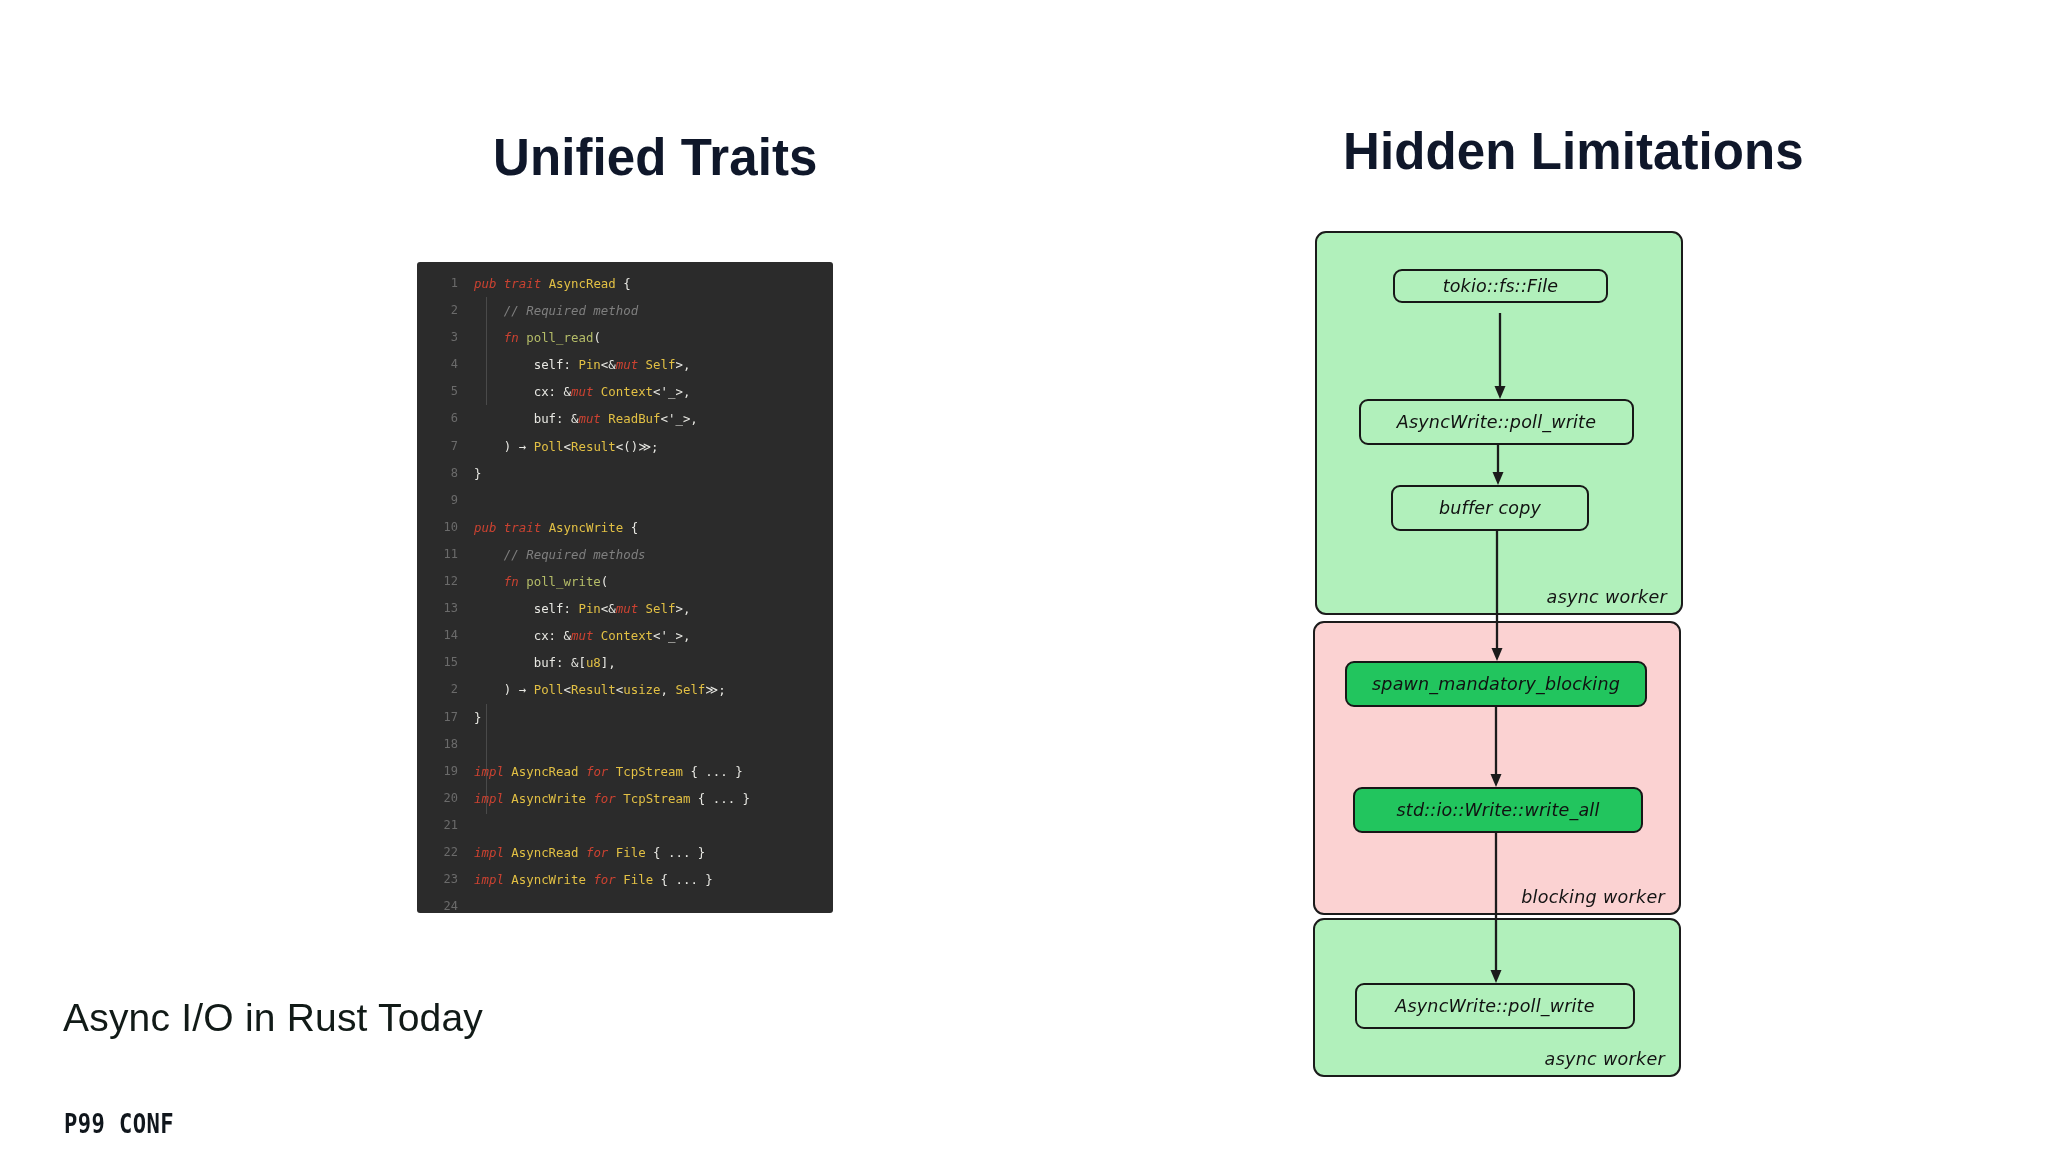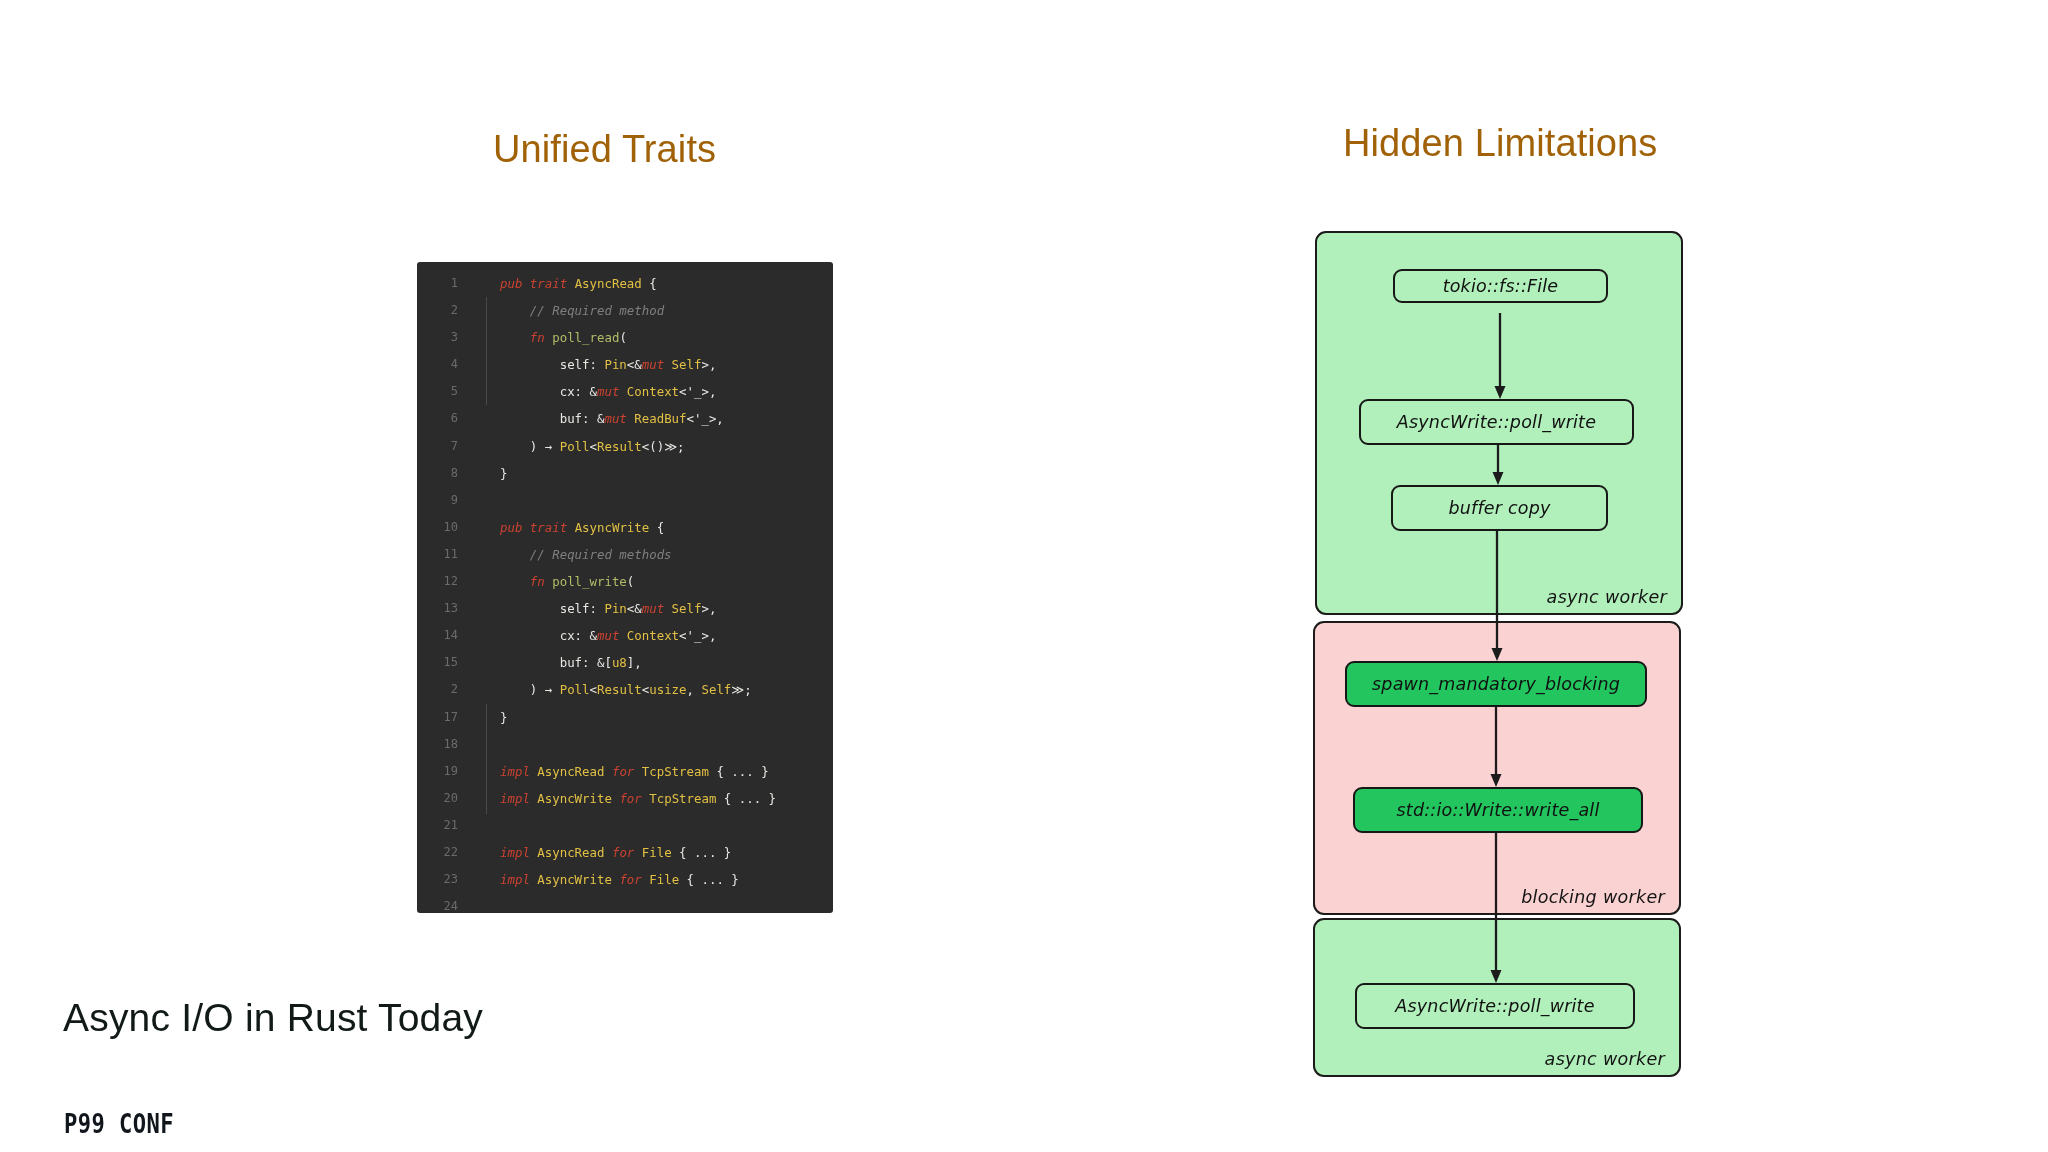--- a/index.html
+++ b/index.html
@@ -10,23 +10,23 @@
     overflow:hidden;
     position:relative;
     -webkit-font-smoothing:antialiased;
   }
   .slide{position:absolute;inset:0;}
 
   
   .col-heading{
     position:absolute;
     font-family:"Liberation Sans", sans-serif;
-    font-size:38px;
-    font-weight:400;
-    color:#a16207;
+    font-size:51px;
+    font-weight:700;
+    color:#0f172a;
     letter-spacing:0.1px;
     white-space:nowrap;
   }
   #heading-left{ left:493px; top:128px; }
   #heading-right{ left:1343px; top:122px; }
 
   
   #slide-title{
     position:absolute;
     left:63px; top:996px;
@@ -76,21 +76,21 @@
   }
   .ln{
     width:40px;
     min-width:40px;
     text-align:right;
     padding-right:16px;
     color:#6b6b6b;
     font-size:12px;
     user-select:none;
   }
-  .ct{ color:#e8e8e3; position:relative;margin-left:26px; }
+  .ct{ color:#e8e8e3; position:relative; }
   
   .guide{
     position:absolute;
     left:68px;
     width:1px;
     background:#4a4a4a;
   }
   #guide-a{ top:34px; height:108px; }
   #guide-b{ top:441px; height:110px; }
 
@@ -146,21 +146,21 @@
     font-weight:500;
     color:#111111;
     letter-spacing:0.2px;
     white-space:nowrap;
   }
   .node-green{ background:#b1f0bb; }
   .node-pink { background:#22c55e;text-align:center; }
 
   #node-tokio-file       { left:80px;  top:38px;  width:215px; height:34px; }
   #node-poll-write-top   { left:46px;  top:168px; width:275px; height:46px; }
-  #node-buffer-copy      { left:78px;  top:254px; width:217px; height:46px; }
+  #node-buffer-copy      { left:78px;  top:254px; width:198px; height:46px; }
   #node-spawn-blocking   { left:32px;  top:430px; width:302px; height:46px; }
   #node-write-all        { left:40px;  top:556px; width:290px; height:46px; }
   #node-poll-write-bot   { left:42px;  top:752px; width:280px; height:46px; }
 
   
   #flow-arrows{
     position:absolute;
     left:0; top:0;
     width:372px; height:846px;
     pointer-events:none;

